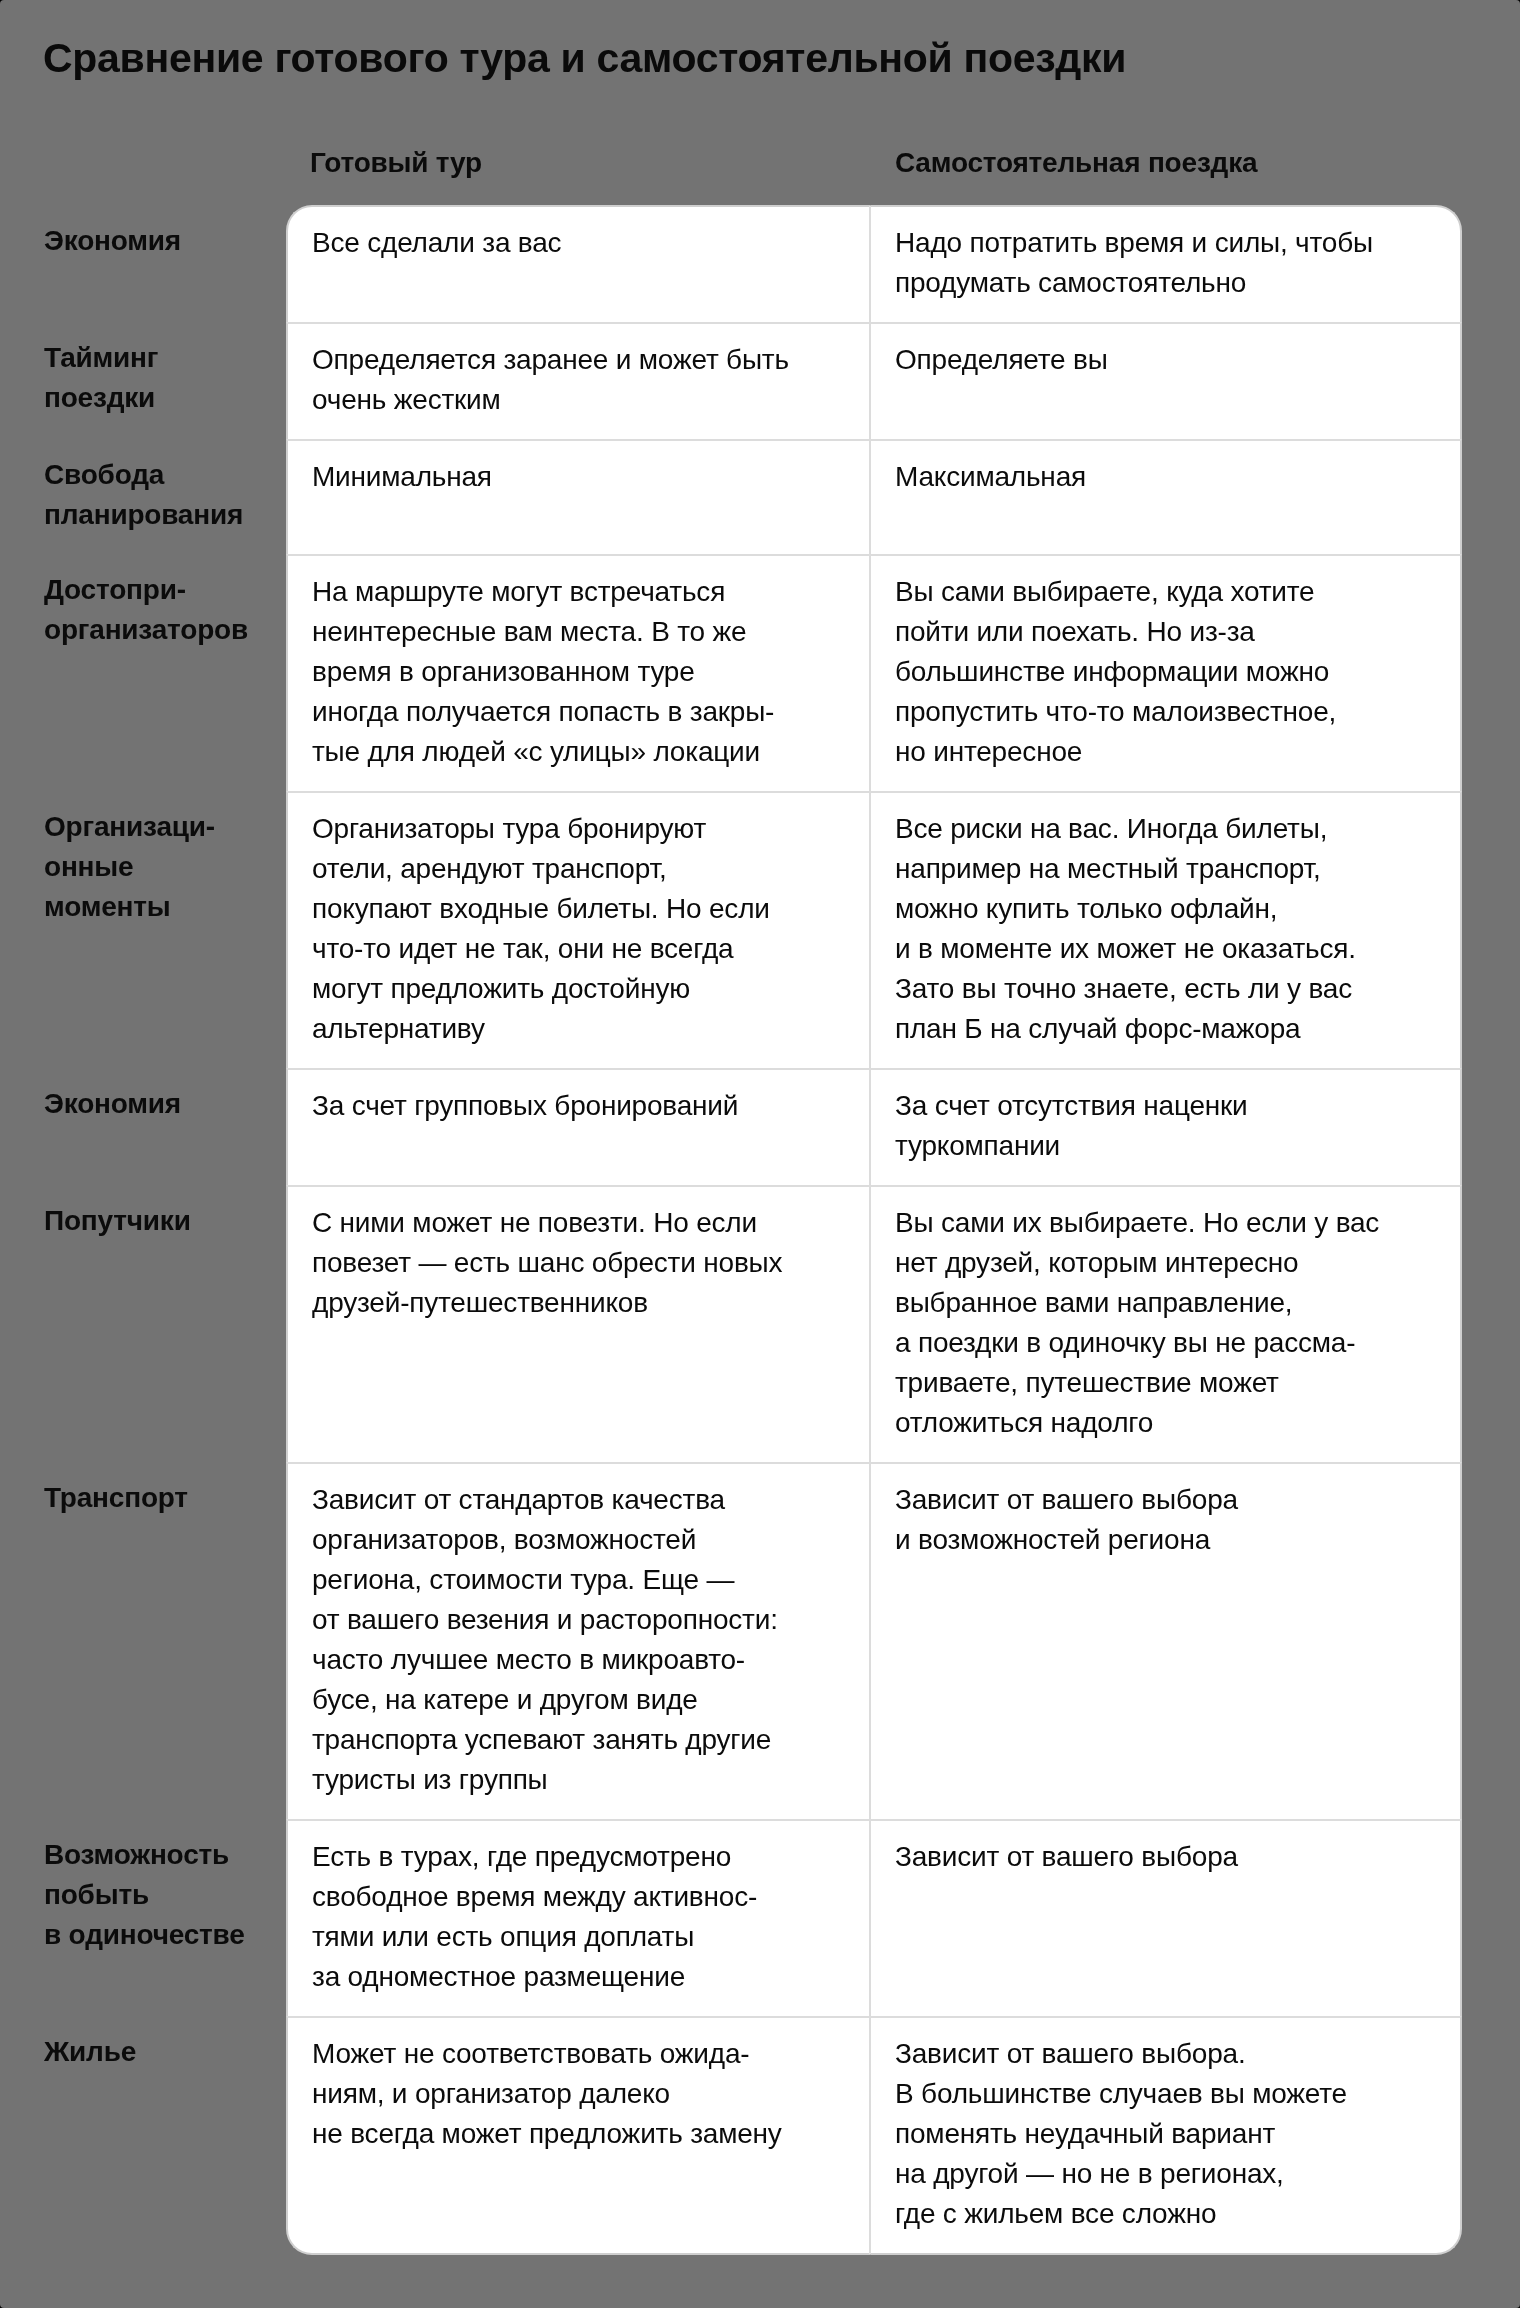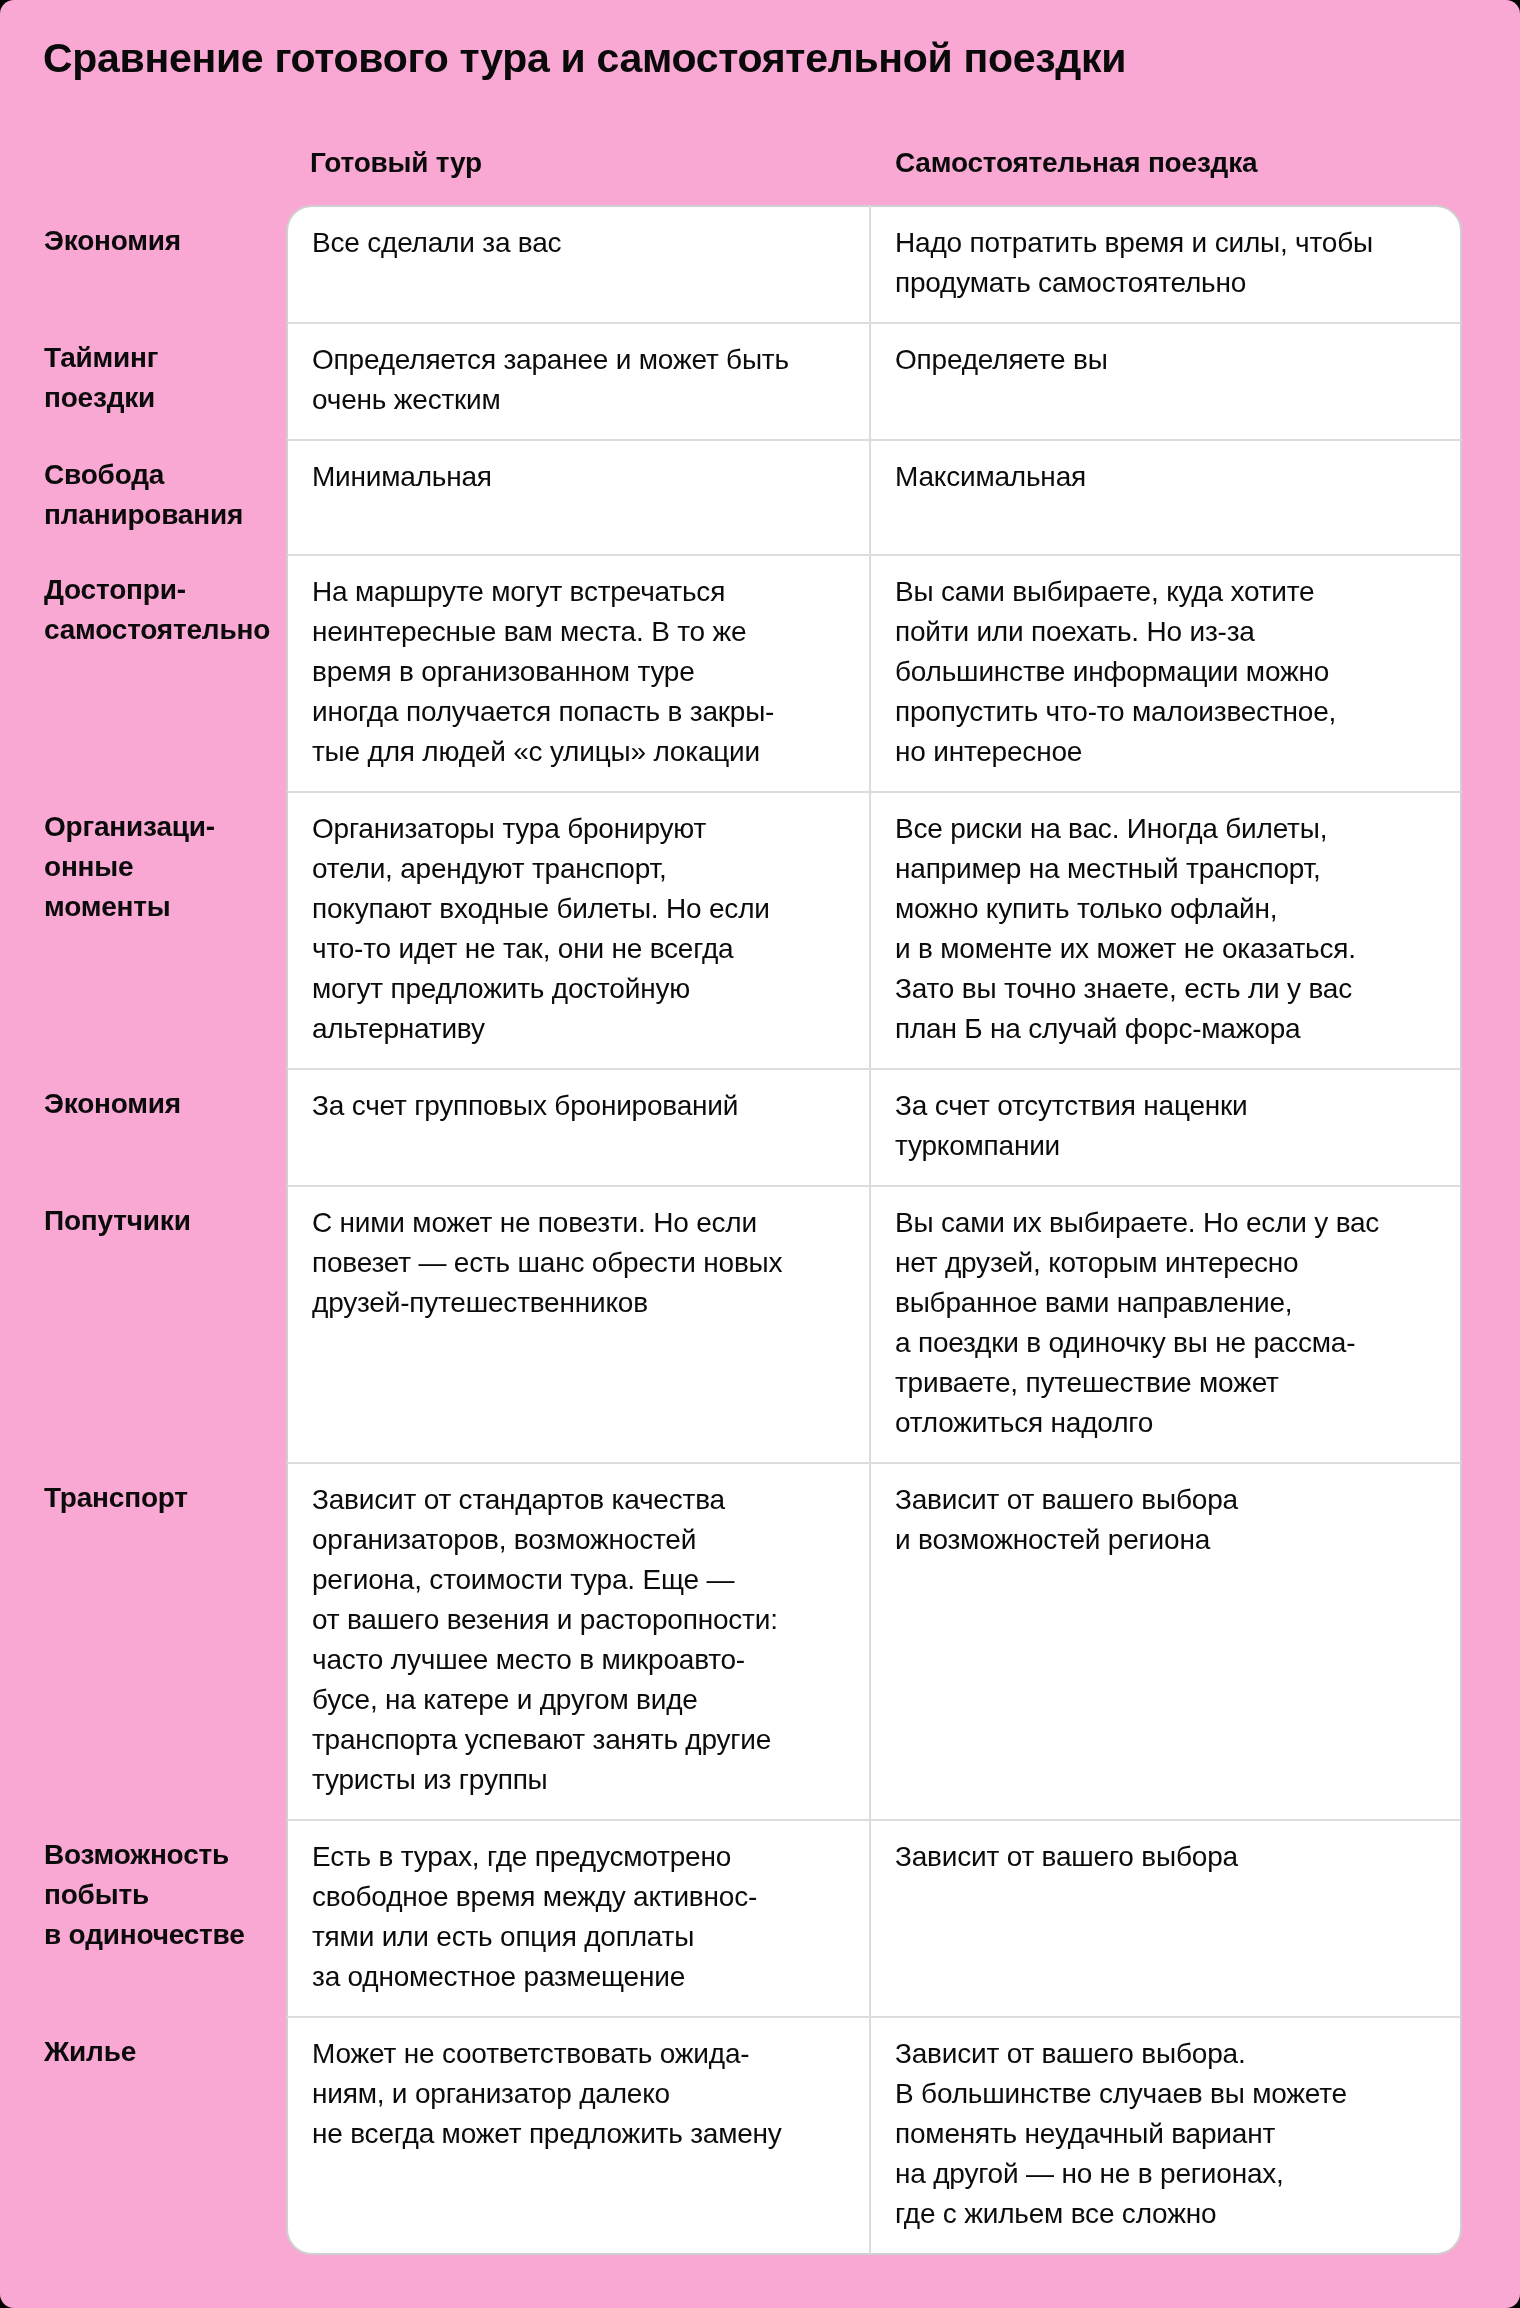--- a/index.html
+++ b/index.html
@@ -4,22 +4,22 @@
 <style>
   * { margin: 0; padding: 0; box-sizing: border-box; }
   html, body { background: #000; }
   body {
     width: 1520px; height: 2308px; position: relative;
     font-family: "Liberation Sans", "DejaVu Sans", sans-serif;
     color: #0b0b0b;
   }
   .card {
     position: absolute; inset: 0;
-    background: #f9a8d4;
-    border-radius: 14px;
+    background: #737373;
+    border-radius: 4px;
     overflow: hidden;
   }
   .page-title {
     margin: 34px 44px 0 43px;
     font-size: 41px; font-weight: bold;
     line-height: 48px; letter-spacing: -0.3px;
     color: #0a0a0a;
   }
   .col-headers, .comparison-grid {
     display: grid;
@@ -78,21 +78,21 @@
       <div class="row-label">Тайминг
 поездки</div>
       <div class="cell c1">Определяется заранее и может быть
 очень жестким</div>
       <div class="cell c2">Определяете вы</div>
       <div class="row-label">Свобода
 планирования</div>
       <div class="cell c1">Минимальная</div>
       <div class="cell c2">Максимальная</div>
       <div class="row-label">Достопри-
-самостоятельно</div>
+организаторов</div>
       <div class="cell c1">На маршруте могут встречаться
 неинтересные вам места. В то же
 время в организованном туре
 иногда получается попасть в закры-
 тые для людей «с улицы» локации</div>
       <div class="cell c2">Вы сами выбираете, куда хотите
 пойти или поехать. Но из-за
 большинстве информации можно
 пропустить что-то малоизвестное,
 но интересное</div>

